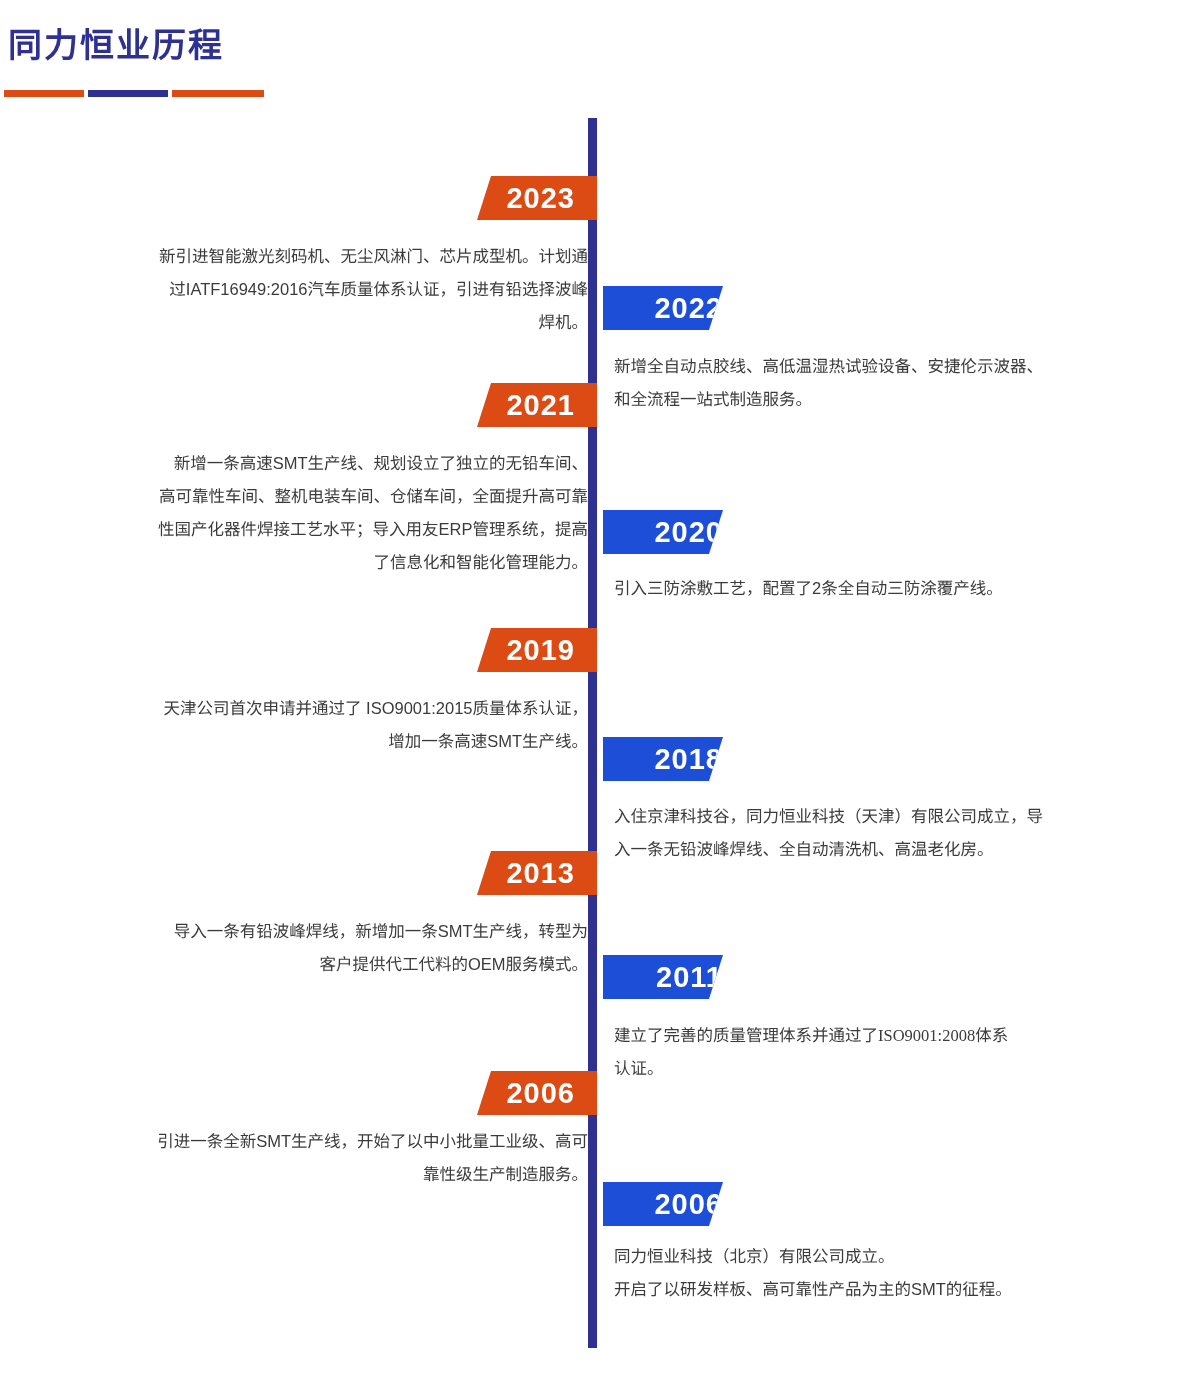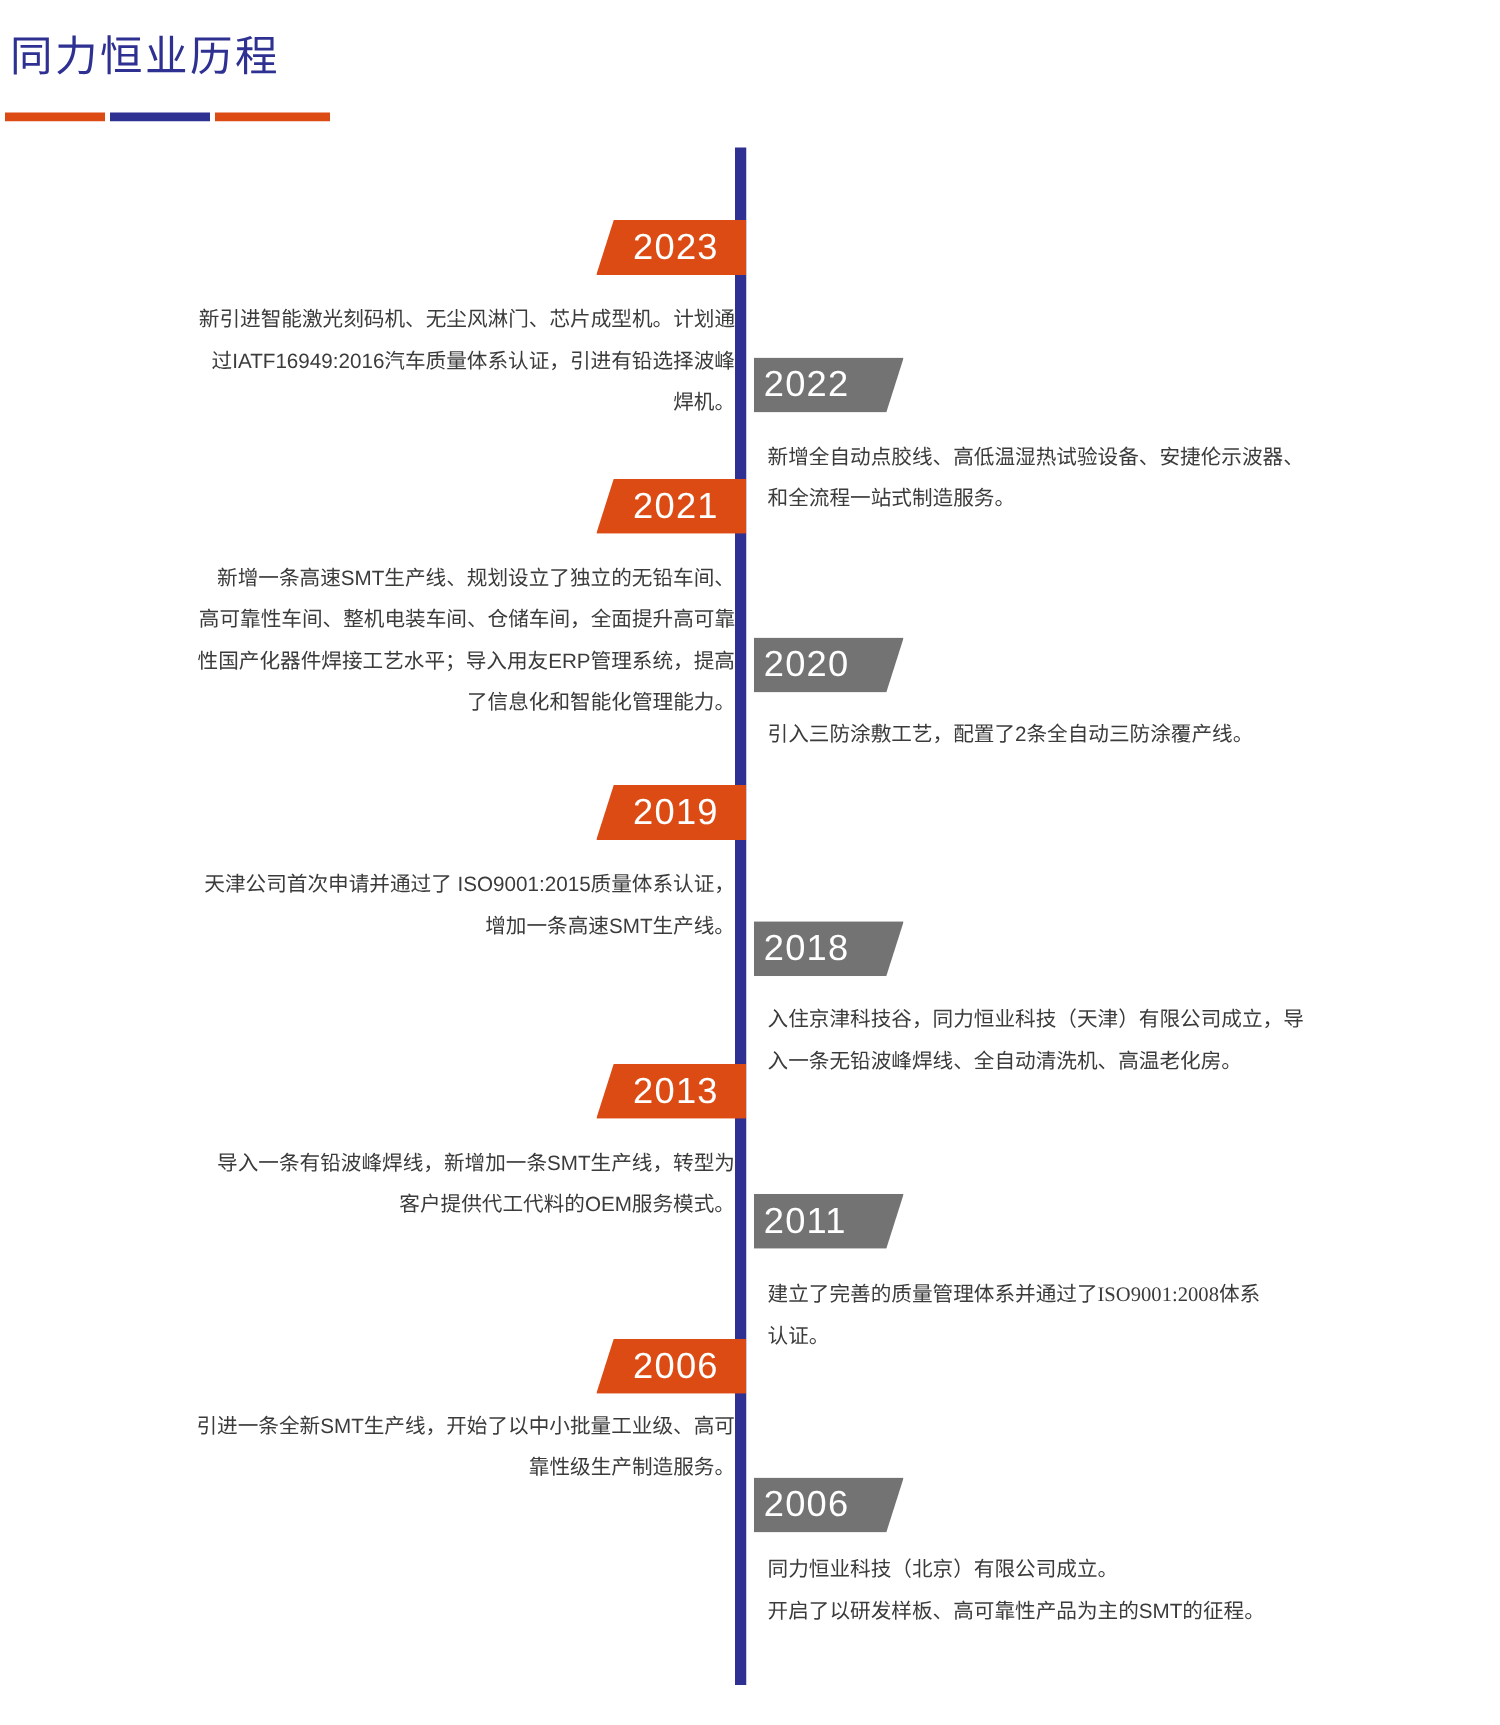--- a/index.html
+++ b/index.html
@@ -22,21 +22,21 @@
     left: 0;
     top: 18px;
     width: 100%;
     height: 90px;
   }
   .header-title {
     position: absolute;
     left: 8px;
     top: 0;
     font-size: 34px;
-    font-weight: normal;
+    font-weight: bold;
     letter-spacing: 2px;
     color: #2e3191;
     white-space: nowrap;
   }
   .header-rule {
     position: absolute;
     top: 72px;
     height: 7px;
   }
   .rule-a { left: 4px;   width: 80px;  background: #dd4b14; }
@@ -53,39 +53,39 @@
     background: #2e3191;
   }
 
   
   .year-chip {
     position: absolute;
     height: 44px;
     line-height: 44px;
     color: #ffffff;
     font-size: 29px;
-    font-weight: normal;
+    font-weight: bold;
     letter-spacing: 1px;
   }
   .year-left {
     width: 120px;
     right: 603px;
     text-align: right;
     padding-right: 22px;
     box-sizing: border-box;
     background: #dd4b14;
     clip-path: polygon(14px 0, 100% 0, 100% 100%, 0 100%);
   }
   .year-right {
     width: 120px;
     left: 603px;
-    text-align: left;
-    padding-left: 8px;
+    text-align: right;
+    padding-left: 25px;
     box-sizing: border-box;
-    background: #737373;
+    background: #1d4ed8;
     clip-path: polygon(0 0, 100% 0, calc(100% - 14px) 100%, 0 100%);
   }
 
   
   .desc {
     position: absolute;
     font-size: 16.5px;
     line-height: 2.0;
     color: #3b3b3b;
   }

